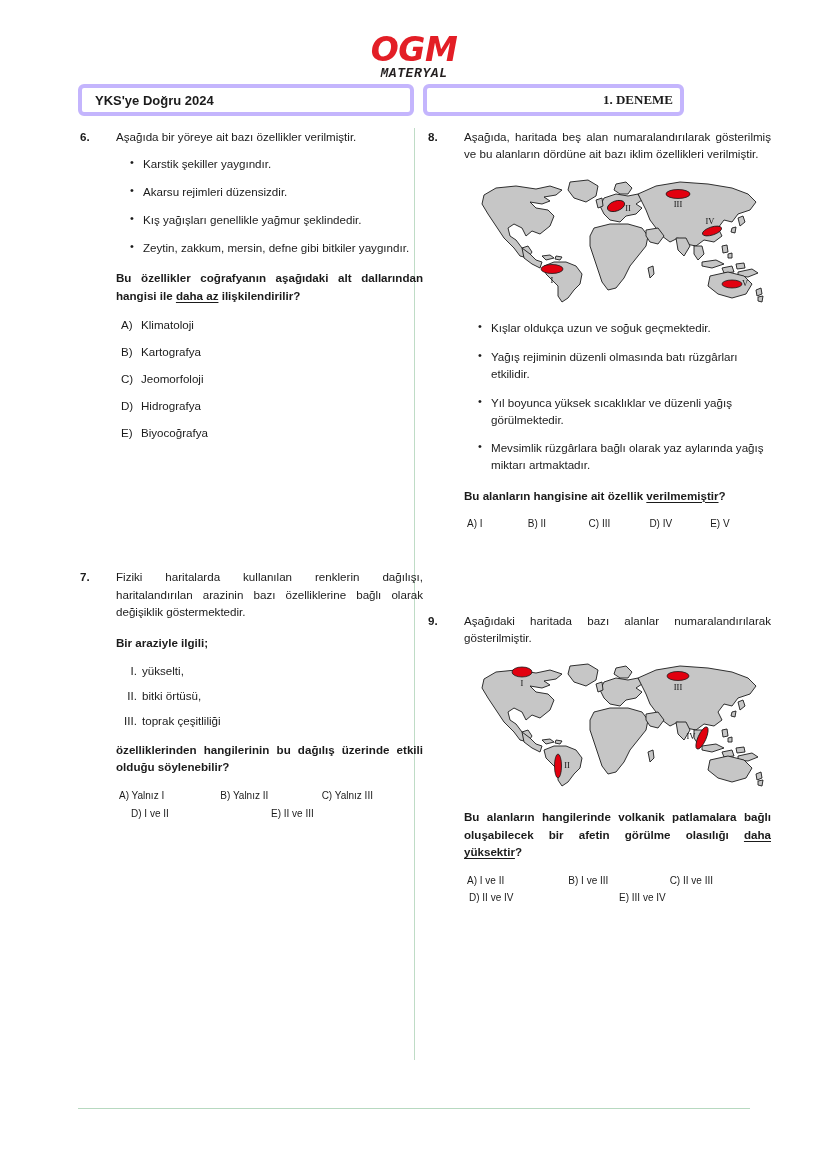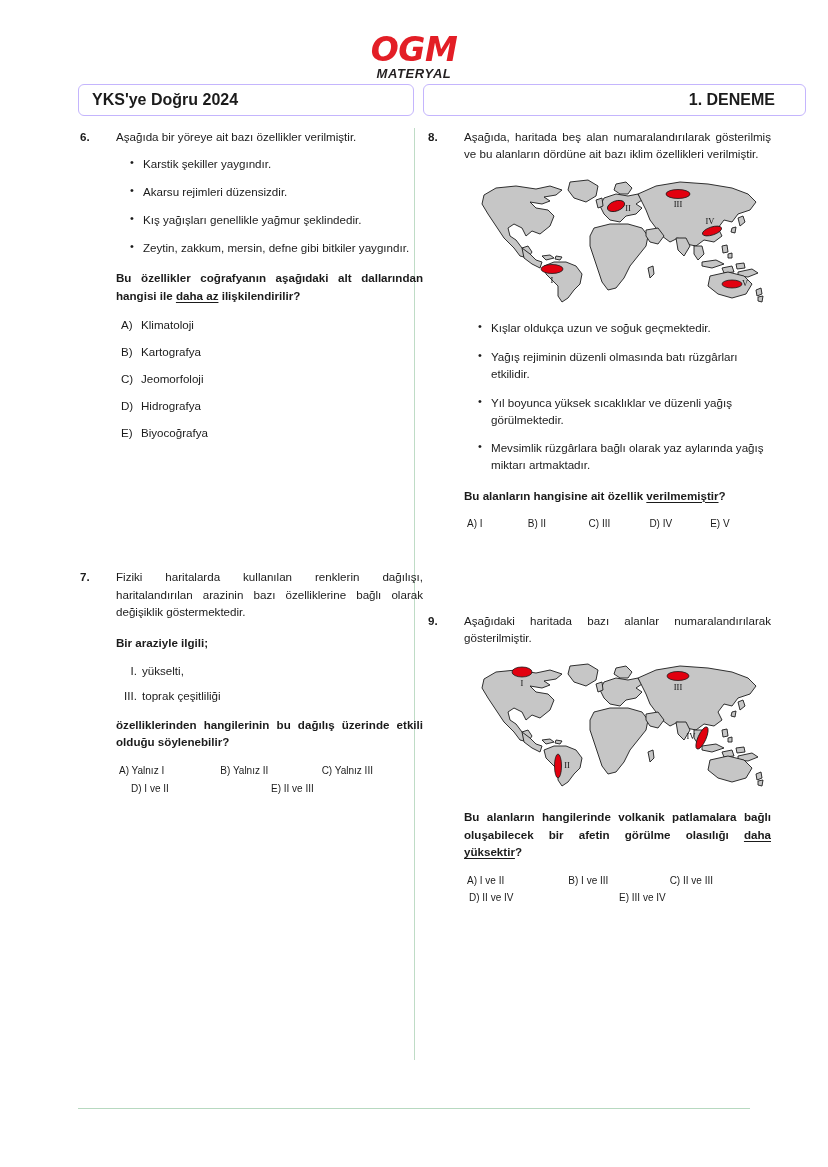--- a/index.html
+++ b/index.html
@@ -31,45 +31,45 @@
   .logo-ogm {
     font-family: "DejaVu Sans", sans-serif;
     font-weight: bold;
     font-style: italic;
     font-size: 33px;
     letter-spacing: -0.5px;
     color: #e31e26;
     display: block;
   }
   .logo-materyal {
-    font-family: Liberation Sans, sans-serif;
+    font-family: Liberation Mono, monospace;
     font-weight: bold;
     font-style: italic;
     font-size: 13px;
     letter-spacing: 0.6px;
     color: #231f20;
     display: block;
     margin-top: 1px;
   }
 
   
   .hdr {
     position: absolute;
     top: 84px;
     height: 32px;
-    border: 1px solid #c4b5fd;
+    border: 4px solid #c4b5fd;
     border-radius: 6px;
     display: flex;
     align-items: center;
-    font-size: 16px;
+    font-size: 13px;
     font-weight: bold;
     color: #1b1b1b;
   }
   .hdr-left  { left: 78px;  width: 336px; padding-left: 13px; justify-content: flex-start; }
-  .hdr-right { left: 423px; width: 383px; padding-right: 30px; justify-content: flex-end; }
+  .hdr-right { left: 423px; width: 261px; padding-right: 7px; justify-content: flex-end; font-family: Liberation Serif, serif; }
 
   
   .divider {
     position: absolute;
     left: 414px;
     top: 128px;
     width: 1px;
     height: 932px;
     background: #bfdcc6;
   }
@@ -270,20 +270,21 @@
     </div>
 
     <div class="q" style="margin-top:128px;">
       <span class="q-num">7.</span>
       <p class="q-stem">Fiziki haritalarda kullanılan renklerin dağılışı, haritalandırılan arazinin bazı özelliklerine bağlı olarak değişiklik göstermektedir.</p>
 
       <p class="q-ask nojust" style="margin-top:14px;">Bir araziyle ilgili;</p>
 
       <ol class="romans">
         <li><span class="rnum">I.</span><span>yükselti,</span></li>
+        <li><span class="rnum">II.</span><span>bitki örtüsü,</span></li>
         <li><span class="rnum">III.</span><span>toprak çeşitliliği</span></li>
       </ol>
 
       <p class="q-ask">özelliklerinden hangilerinin bu dağılış üzerinde etkili olduğu söylenebilir?</p>
 
       <div class="choices-row r3">
         <div>A) Yalnız I</div>
         <div>B) Yalnız II</div>
         <div>C) Yalnız III</div>
       </div>

